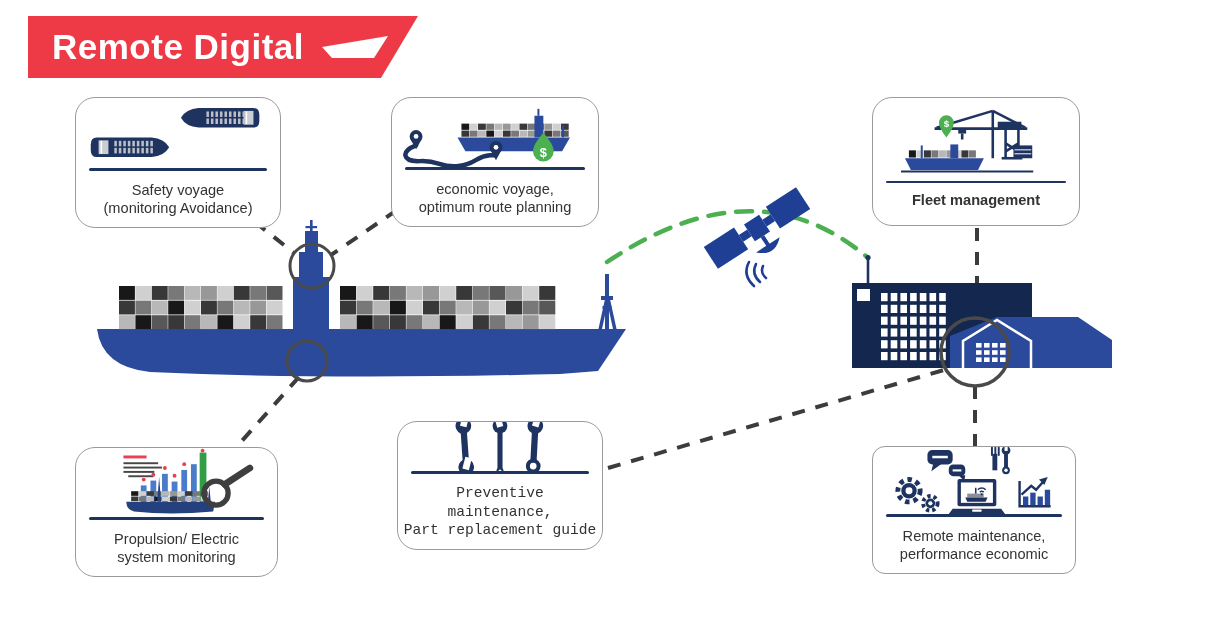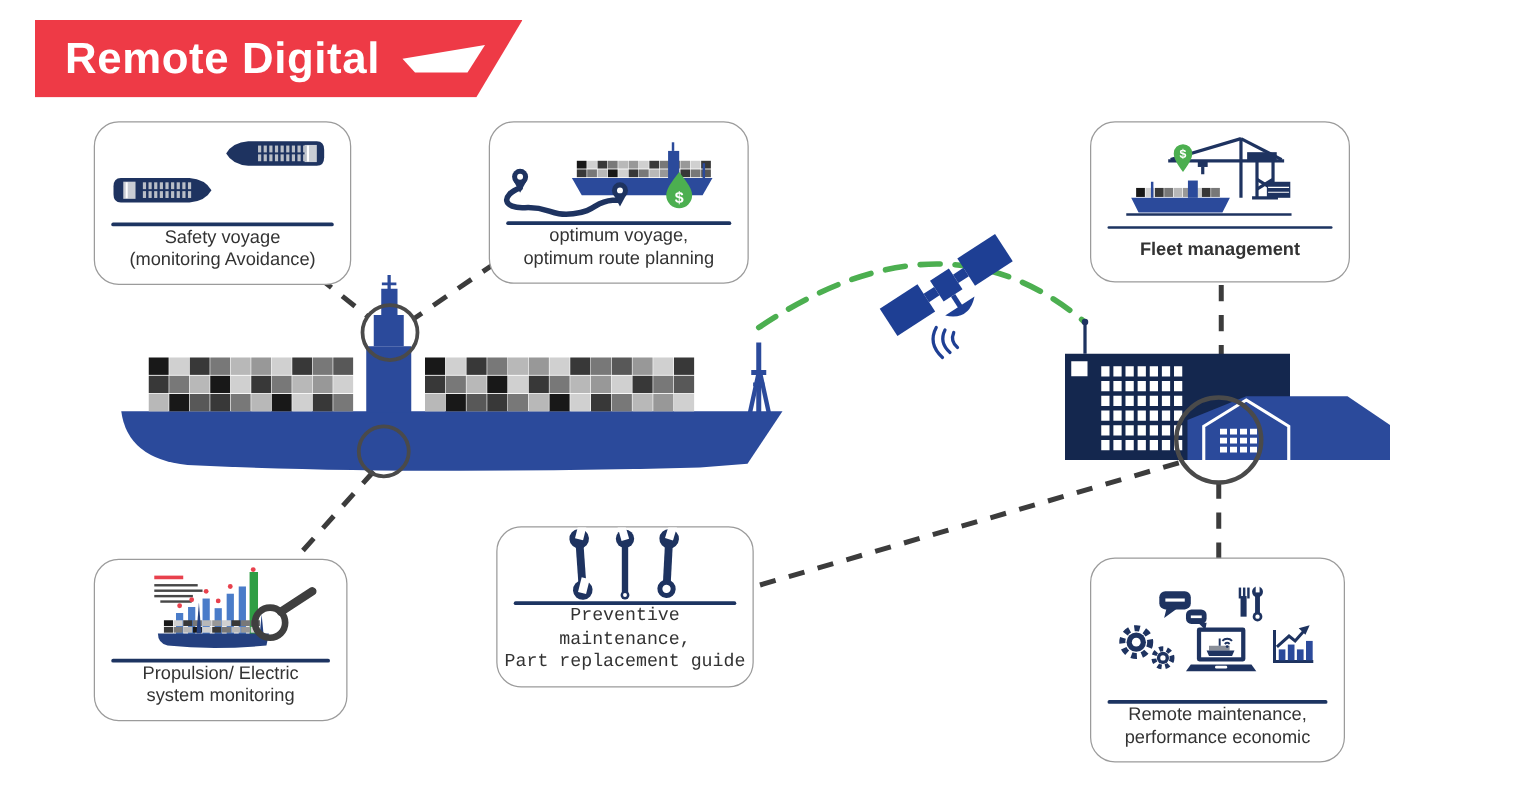--- a/index.html
+++ b/index.html
@@ -11,21 +11,21 @@
         display:flex;align-items:center;padding-left:24px;box-sizing:border-box;}
   .logo-text{color:#ffffff;font-weight:bold;font-size:35px;letter-spacing:.5px;white-space:nowrap;}
   .logo-glyph{margin-left:16px;flex:0 0 auto;}
   
   .scene{position:absolute;left:0;top:0;z-index:1;}
   
   .card{position:absolute;background:#fff;border:1.6px solid #9b9b9b;border-radius:20px;
         display:flex;flex-direction:column;box-sizing:border-box;z-index:3;}
   .icon-area{flex:1 1 auto;display:flex;align-items:center;justify-content:center;overflow:hidden;}
   .divider{height:2.6px;background:#1d3461;margin:0 13px;border-radius:2px;flex:0 0 auto;}
-  .label{text-align:center;font-size:14.6px;color:#333;padding:0 2px 9px;line-height:1.28;flex:0 0 auto;}
+  .label{text-align:center;font-size:14.6px;color:#333;padding:10px 2px 9px;line-height:1.28;flex:0 0 auto;}
   .label span{display:block;}
   .label.single{padding:8px 2px 15px;font-weight:bold;}
 </style>
 </head>
 <body>
 
 <div class="canvas">
 
   <div class="logo">
     <span class="logo-text">Remote Digital</span>
@@ -340,21 +340,21 @@
           <polygon points="14.5,44 25.5,44 20,54" fill="#1E3360"></polygon>
           <circle cx="20" cy="41" r="2.4" fill="#ffffff"></circle>
           <circle cx="101" cy="52" r="6.5" fill="#1E3360"></circle>
           <polygon points="95.5,55 106.5,55 101,65" fill="#1E3360"></polygon>
           <circle cx="101" cy="52" r="2.4" fill="#ffffff"></circle>
         </g>
       </svg>
     </div>
     <div class="divider"></div>
     <div class="label">
-      <span>optimum voyage,</span>
+      <span>economic voyage,</span>
         <span>optimum route planning</span>
     </div>
   </div>
 
   <div class="card" style="left:872px;top:97px;width:208px;height:129px;">
     <div class="icon-area">
       <svg width="198" height="74" viewBox="0 0 200 75">
         <g stroke="#1E3360" stroke-width="2.6" fill="none">
           <line x1="58" y1="27" x2="152" y2="27"></line>
           <line x1="117" y1="9" x2="117" y2="57"></line>
@@ -496,21 +496,21 @@
         </g>
       </svg>
     </div>
     <div class="divider"></div>
     <div class="label">
       <span>Preventive maintenance,</span>
         <span>Part replacement guide</span>
     </div>
   </div>
 
-  <div class="card" style="left:872px;top:446px;width:204px;height:164px;">
+  <div class="card" style="left:872px;top:446px;width:204px;height:128px;border-radius:13px;">
     <div class="icon-area">
       <svg width="194" height="74" viewBox="0 0 200 76">
         <g>
           <rect x="52" y="6" width="26" height="15" rx="5" fill="#1E3360"></rect>
           <polygon points="58,20 67,20 56,28" fill="#1E3360"></polygon>
           <rect x="57" y="12" width="16" height="2.6" fill="#ffffff"></rect>
           <rect x="74" y="21" width="17" height="12" rx="4.5" fill="#1E3360"></rect>
           <polygon points="84,32 91,32 90,38" fill="#1E3360"></polygon>
           <rect x="78" y="26" width="9" height="2.2" fill="#ffffff"></rect>
         </g>

